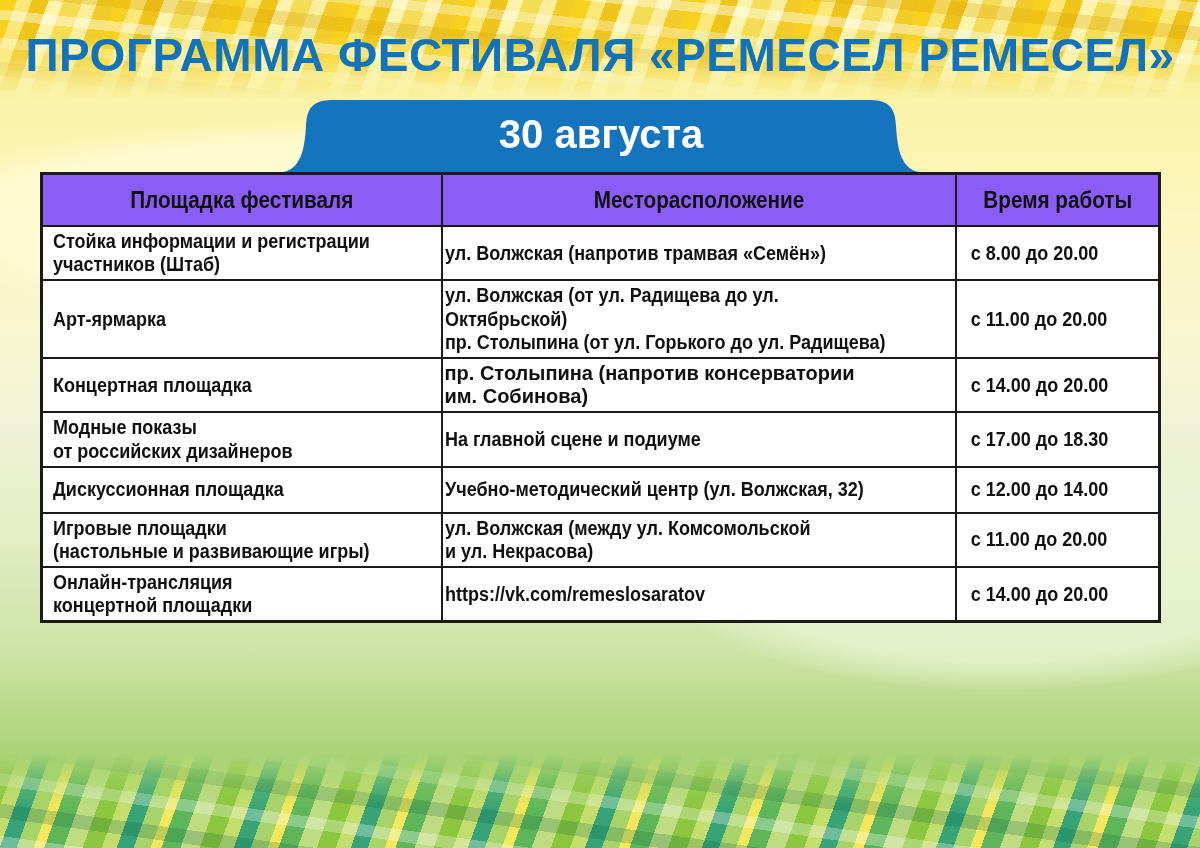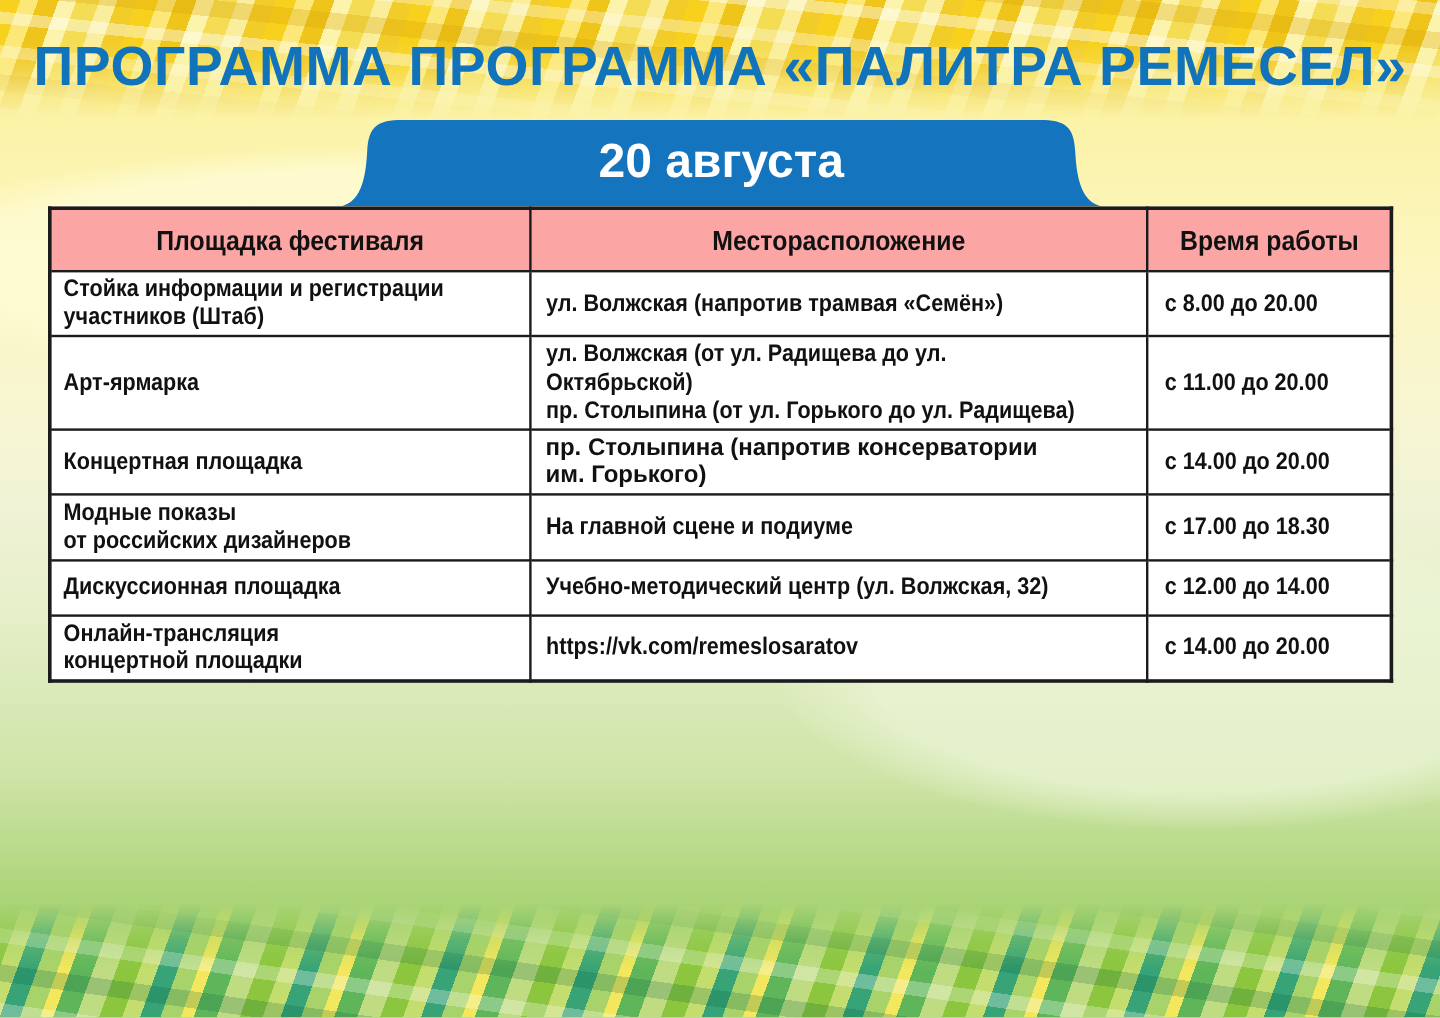--- a/index.html
+++ b/index.html
@@ -59,45 +59,45 @@
     text-align:center;color:#ffffff;font-size:40px;font-weight:bold;
   }
   
   table.program{
     position:absolute;left:40px;top:172px;width:1118px;
     border-collapse:collapse;table-layout:fixed;background:#ffffff;
     border:3px solid #1b1b1b;
   }
   .program col.c1{width:400px;} .program col.c2{width:514px;} .program col.c3{width:204px;}
   .program th,.program td{border:2px solid #1b1b1b;vertical-align:middle;color:#111;}
-  .program th{background:#fca5a5;height:46px;font-size:23px;font-weight:bold;text-align:center;padding:2px 4px;}
+  .program th{background:#8b5cf6;height:46px;font-size:23px;font-weight:bold;text-align:center;padding:2px 4px;}
   .program td{padding:3px 10px;height:38px;font-size:20px;}
-  .program td.loc{padding-left:12px;}
+  .program td.loc{padding-left:2px;}
   .program td.time{text-align:left;padding:3px 4px;}
   .cellin{white-space:pre-line;line-height:1.16;font-weight:bold;}
   .nL{transform:scaleX(.9);transform-origin:left center;}
   .nC{transform:scaleX(.9);transform-origin:center center;}
   td.wide{border-top:2px solid #c4c4c4;}
   td.wide .cellin{transform:none;}
 </style>
 </head>
 <body>
 
 <div class="band-top"></div>
 <div class="wave1"></div>
 <div class="wave2"></div>
 <div class="band-bottom"></div>
 
-<div class="title">ПРОГРАММА ПРОГРАММА «ПАЛИТРА РЕМЕСЕЛ»</div>
+<div class="title">ПРОГРАММА ФЕСТИВАЛЯ «РЕМЕСЕЛ РЕМЕСЕЛ»</div>
 
 <div class="banner">
   <svg viewBox="0 0 636 76">
     <path d="M0,76 C20,73 22,46 23,30 C24,9 32,4 52,4 L584,4 C604,4 612,9 613,30 C614,46 616,73 636,76 Z" fill="#1574BE"></path>
   </svg>
-  <div class="banner-text">20 августа</div>
+  <div class="banner-text">30 августа</div>
 </div>
 
 <table class="program">
   <colgroup>
       <col class="c1">
       <col class="c2">
       <col class="c3">
     </colgroup>
   <thead>
     <tr>
@@ -136,21 +136,21 @@
       <td class="time">
           <div class="cellin nC">с 11.00 до 20.00</div>
         </td>
     </tr>
     <tr>
       <td class="ven">
           <div class="cellin nL">Концертная площадка</div>
         </td>
       <td class="loc wide">
           <div class="cellin">пр. Столыпина (напротив консерватории
-им. Горького)</div>
+им. Собинова)</div>
         </td>
       <td class="time">
           <div class="cellin nC">с 14.00 до 20.00</div>
         </td>
     </tr>
     <tr>
       <td class="ven">
           <div class="cellin nL">Модные показы
 от российских дизайнеров</div>
         </td>
@@ -167,20 +167,33 @@
         </td>
       <td class="loc">
           <div class="cellin nL">Учебно-методический центр (ул. Волжская, 32)</div>
         </td>
       <td class="time">
           <div class="cellin nC">с 12.00 до 14.00</div>
         </td>
     </tr>
     <tr>
       <td class="ven">
+          <div class="cellin nL">Игровые площадки
+(настольные и развивающие игры)</div>
+        </td>
+      <td class="loc">
+          <div class="cellin nL">ул. Волжская (между ул. Комсомольской
+и ул. Некрасова)</div>
+        </td>
+      <td class="time">
+          <div class="cellin nC">с 11.00 до 20.00</div>
+        </td>
+    </tr>
+    <tr>
+      <td class="ven">
           <div class="cellin nL">Онлайн-трансляция
 концертной площадки</div>
         </td>
       <td class="loc">
           <div class="cellin nL">https://vk.com/remeslosaratov</div>
         </td>
       <td class="time">
           <div class="cellin nC">с 14.00 до 20.00</div>
         </td>
     </tr>

